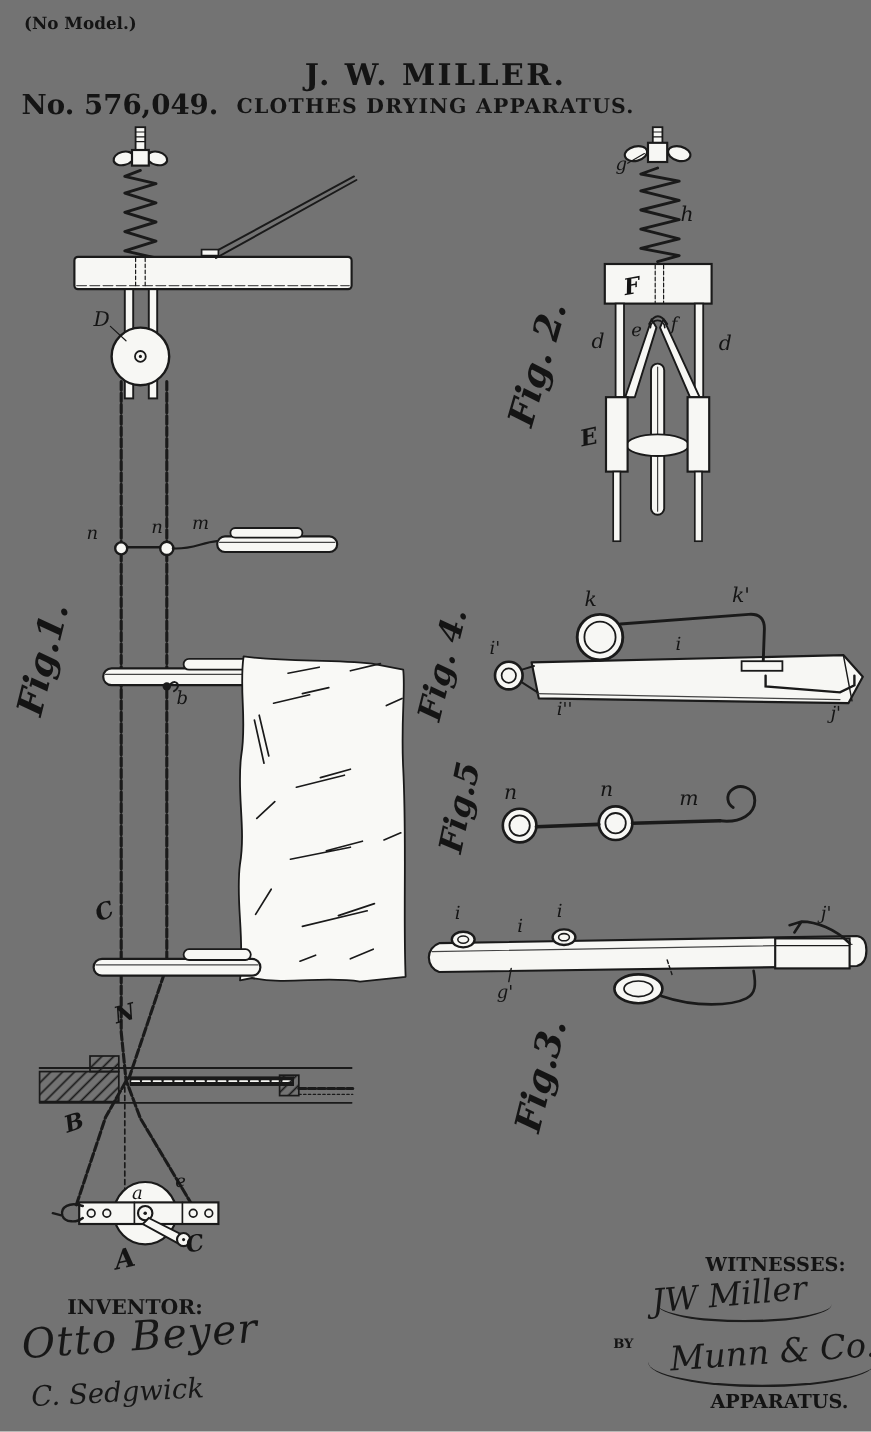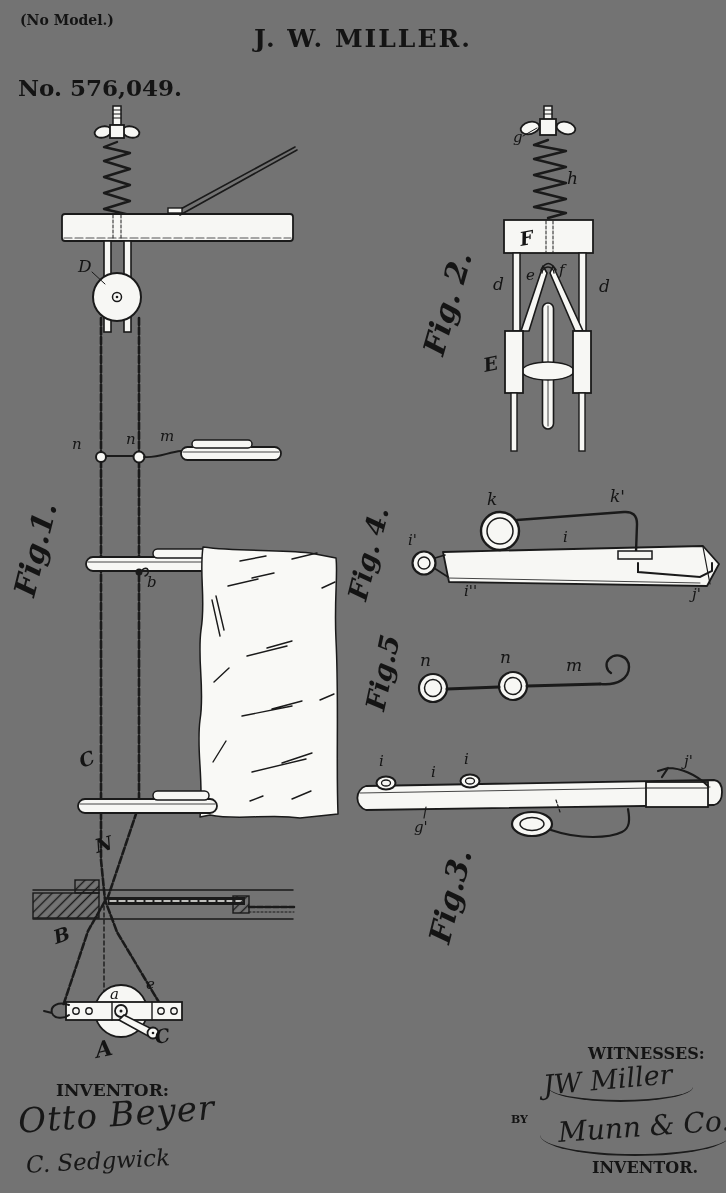--- a/index.html
+++ b/index.html
@@ -3,39 +3,40 @@
 <meta charset="utf-8">
 <style>
   html,body{margin:0;padding:0;background:#e8e8e4;}
   .page{
     position:relative;width:726px;height:1193px;margin:0 auto;
     background:#737373;color:#171717;overflow:hidden;
     font-family:"DejaVu Serif","Liberation Serif",serif;
   }
   .abs{position:absolute;white-space:nowrap;}
   .hdr{font-weight:bold;color:#141414;}
-  .center-line{left:0;width:726px;text-align:center;}
+  .center-line{left:0;width:726px;text-align:center;margin-top:24px;}
   .sig{font-style:italic;color:#171717;}
   .arc-underline{
     position:absolute;border:0 solid #1c1c1c;border-bottom-width:2px;
     border-radius:50%;pointer-events:none;
   }
   svg text{fill:#141414;}
   .plabel{font:italic 15px "DejaVu Serif",serif;}
   .plabel-lg{font:italic 19px "DejaVu Serif",serif;font-weight:bold;}
   .figcap{font:italic bold 30px "DejaVu Serif",serif;}
   .figcap-sm{font:italic bold 27px "DejaVu Serif",serif;}
 </style>
 </head>
 <body>
 
 <div class="page">
 
   <div class="abs hdr" style="left:20px;top:12px;font-size:14px;">(No Model.)</div>
   <div class="abs hdr center-line" style="top:24px;font-size:25px;letter-spacing:2px;">J. W. MILLER.</div>
+  <div class="abs hdr center-line" style="top:55px;font-size:17px;letter-spacing:1px;">CLOTHES DRYING APPARATUS.</div>
   <div class="abs hdr" style="left:18px;top:74px;font-size:23px;">No. 576,049.</div>
 
   <svg class="abs" style="left:0;top:0;" width="726" height="1193" viewBox="0 0 726 1193">
     <defs>
       <pattern id="hatch" patternUnits="userSpaceOnUse" width="7" height="7" patternTransform="rotate(45)">
         <line x1="3.5" y1="0" x2="3.5" y2="7" stroke="#1a1a1a" stroke-width="1.4"></line>
       </pattern>
     </defs>
 
     <g stroke="#1a1a1a" fill="none" stroke-linecap="round">
@@ -291,15 +292,15 @@
   <div class="abs sig" style="left:18px;top:1094px;font-size:34px;transform:rotate(-4deg);letter-spacing:1px;">Otto Beyer</div>
   <div class="abs sig" style="left:26px;top:1148px;font-size:23px;transform:rotate(-3deg);">C. Sedgwick</div>
 
   <div class="abs hdr" style="left:588px;top:1044px;font-size:16px;">WITNESSES:</div>
   <div class="abs sig" style="left:543px;top:1064px;font-size:27px;transform:rotate(-5deg);">JW Miller</div>
   <div class="arc-underline" style="left:548px;top:1072px;width:145px;height:28px;"></div>
 
   <div class="abs hdr" style="left:511px;top:1113px;font-size:11px;">BY</div>
   <div class="abs sig" style="left:558px;top:1110px;font-size:28px;transform:rotate(-4deg);">Munn &amp; Co.</div>
   <div class="arc-underline" style="left:540px;top:1114px;width:190px;height:40px;"></div>
-  <div class="abs hdr" style="left:592px;top:1158px;font-size:16px;">INVENTOR.</div>
+  <div class="abs hdr" style="left:592px;top:1158px;font-size:16px;">APPARATUS.</div>
 
 </div>
 
 </body></html>

